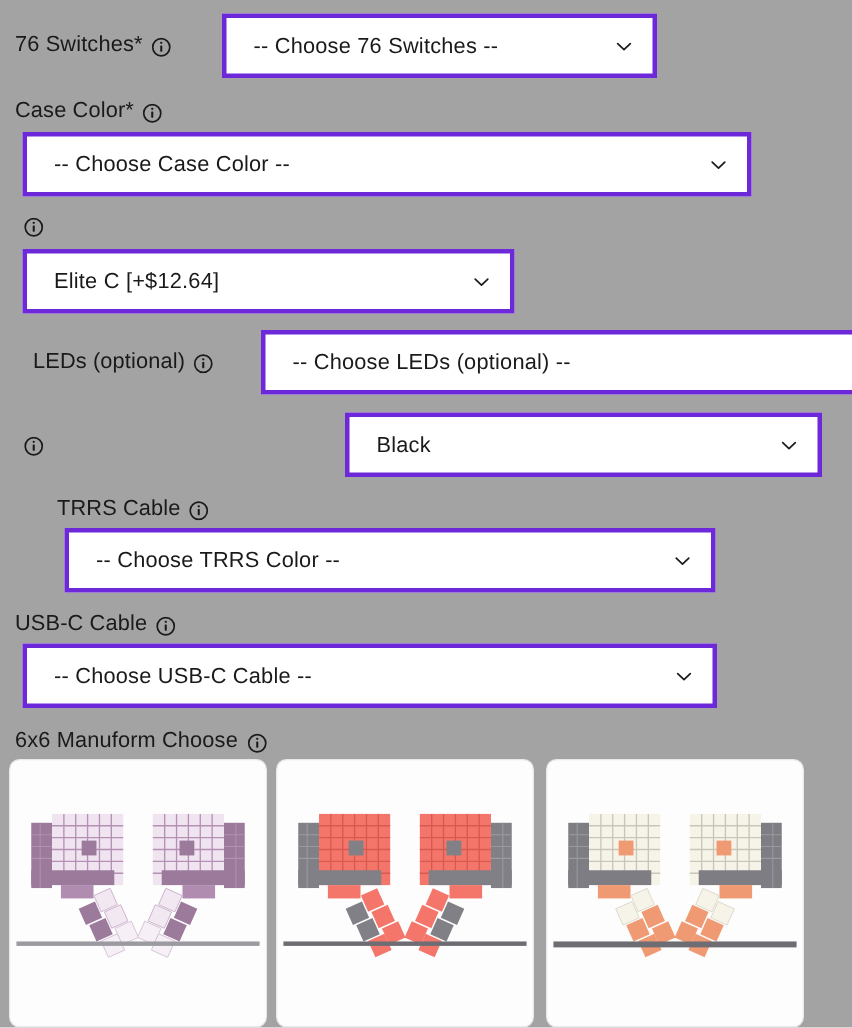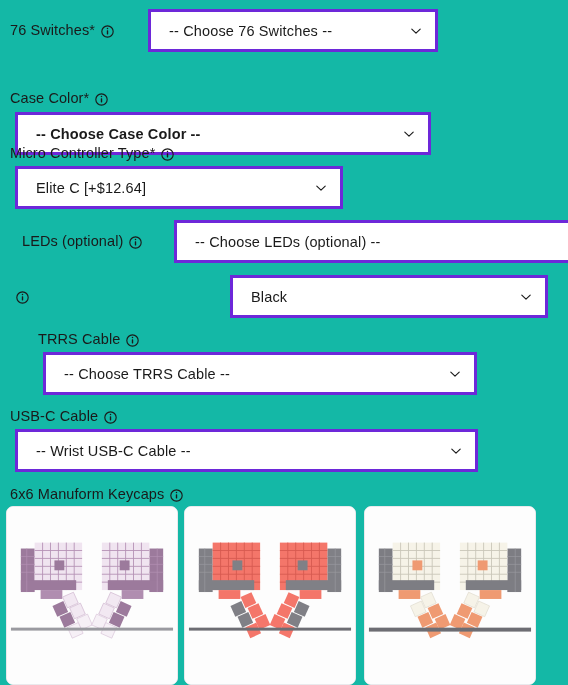--- a/index.html
+++ b/index.html
@@ -7,21 +7,21 @@
     margin: 0; padding: 0;
     width: 568px; height: 685px;
     background: #ffffff;
     font-family: "Liberation Sans", sans-serif;
     overflow: hidden;
   }
   .page {
     position: relative;
     width: 568px;
     height: 685px;
-    background: #14b8a6;
+    background: #a3a3a3;
   }
 
   
   .field-row {
     position: absolute;
     display: flex;
     align-items: center;
   }
   .field-stack {
     position: absolute;
@@ -122,44 +122,43 @@
     <div class="select" style="position:absolute; left:138px; top:0; width:290px;">
       <span>-- Choose 76 Switches --</span>
       <span class="chevron">
         <svg viewBox="0 0 16 16" width="14" height="14" aria-hidden="true">
           <path d="M3.2 5.8 L8 10.4 L12.8 5.8" fill="none" stroke="#1a1a1a" stroke-width="1.3" stroke-linecap="round" stroke-linejoin="round"></path>
         </svg>
       </span>
     </div>
   </div>
 
-  <div class="field-stack" style="left:10px; top:65px; width:548px;margin-top:24px;">
+  <div class="field-stack" style="left:10px; top:65px; width:548px;">
     <span class="label">
       <span class="label-text">Case Color*</span>
       <span class="info-icon">
         <svg viewBox="0 0 16 16" width="13" height="13" aria-hidden="true">
           <circle cx="8" cy="8" r="7" fill="none" stroke="#1a1a1a" stroke-width="1.4"></circle>
           <circle cx="8" cy="4.4" r="0.95" fill="#1a1a1a"></circle>
           <rect x="7.15" y="6.5" width="1.7" height="5.1" rx="0.5" fill="#1a1a1a"></rect>
         </svg>
       </span>
     </span>
-    <div class="select" style="position:absolute; left:5px; top:23px; width:416px;font-weight:bold;">
+    <div class="select" style="position:absolute; left:5px; top:23px; width:486px;">
       <span>-- Choose Case Color --</span>
       <span class="chevron">
         <svg viewBox="0 0 16 16" width="14" height="14" aria-hidden="true">
           <path d="M3.2 5.8 L8 10.4 L12.8 5.8" fill="none" stroke="#1a1a1a" stroke-width="1.3" stroke-linecap="round" stroke-linejoin="round"></path>
         </svg>
       </span>
     </div>
   </div>
 
   <div class="field-stack" style="left:10px; top:144px; width:548px;">
     <span class="label">
-      <span class="label-text">Micro Controller Type*</span>
       <span class="info-icon">
         <svg viewBox="0 0 16 16" width="13" height="13" aria-hidden="true">
           <circle cx="8" cy="8" r="7" fill="none" stroke="#1a1a1a" stroke-width="1.4"></circle>
           <circle cx="8" cy="4.4" r="0.95" fill="#1a1a1a"></circle>
           <rect x="7.15" y="6.5" width="1.7" height="5.1" rx="0.5" fill="#1a1a1a"></rect>
         </svg>
       </span>
     </span>
     <div class="select" style="position:absolute; left:5px; top:22px; width:328px;">
       <span>Elite C [+$12.64]</span>
@@ -217,53 +216,53 @@
       <span class="label-text">TRRS Cable</span>
       <span class="info-icon">
         <svg viewBox="0 0 16 16" width="13" height="13" aria-hidden="true">
           <circle cx="8" cy="8" r="7" fill="none" stroke="#1a1a1a" stroke-width="1.4"></circle>
           <circle cx="8" cy="4.4" r="0.95" fill="#1a1a1a"></circle>
           <rect x="7.15" y="6.5" width="1.7" height="5.1" rx="0.5" fill="#1a1a1a"></rect>
         </svg>
       </span>
     </span>
     <div class="select" style="position:absolute; left:5px; top:22px; width:434px;">
-      <span>-- Choose TRRS Cable --</span>
+      <span>-- Choose TRRS Color --</span>
       <span class="chevron">
         <svg viewBox="0 0 16 16" width="14" height="14" aria-hidden="true">
           <path d="M3.2 5.8 L8 10.4 L12.8 5.8" fill="none" stroke="#1a1a1a" stroke-width="1.3" stroke-linecap="round" stroke-linejoin="round"></path>
         </svg>
       </span>
     </div>
   </div>
 
   <div class="field-stack" style="left:10px; top:407px; width:548px;">
     <span class="label">
       <span class="label-text">USB-C Cable</span>
       <span class="info-icon">
         <svg viewBox="0 0 16 16" width="13" height="13" aria-hidden="true">
           <circle cx="8" cy="8" r="7" fill="none" stroke="#1a1a1a" stroke-width="1.4"></circle>
           <circle cx="8" cy="4.4" r="0.95" fill="#1a1a1a"></circle>
           <rect x="7.15" y="6.5" width="1.7" height="5.1" rx="0.5" fill="#1a1a1a"></rect>
         </svg>
       </span>
     </span>
     <div class="select" style="position:absolute; left:5px; top:22px; width:463px;">
-      <span>-- Wrist USB-C Cable --</span>
+      <span>-- Choose USB-C Cable --</span>
       <span class="chevron">
         <svg viewBox="0 0 16 16" width="14" height="14" aria-hidden="true">
           <path d="M3.2 5.8 L8 10.4 L12.8 5.8" fill="none" stroke="#1a1a1a" stroke-width="1.3" stroke-linecap="round" stroke-linejoin="round"></path>
         </svg>
       </span>
     </div>
   </div>
 
   <div class="field-stack" style="left:10px; top:485px; width:548px;">
     <span class="label">
-      <span class="label-text">6x6 Manuform Keycaps</span>
+      <span class="label-text">6x6 Manuform Choose</span>
       <span class="info-icon">
         <svg viewBox="0 0 16 16" width="13" height="13" aria-hidden="true">
           <circle cx="8" cy="8" r="7" fill="none" stroke="#1a1a1a" stroke-width="1.4"></circle>
           <circle cx="8" cy="4.4" r="0.95" fill="#1a1a1a"></circle>
           <rect x="7.15" y="6.5" width="1.7" height="5.1" rx="0.5" fill="#1a1a1a"></rect>
         </svg>
       </span>
     </span>
   </div>
 

